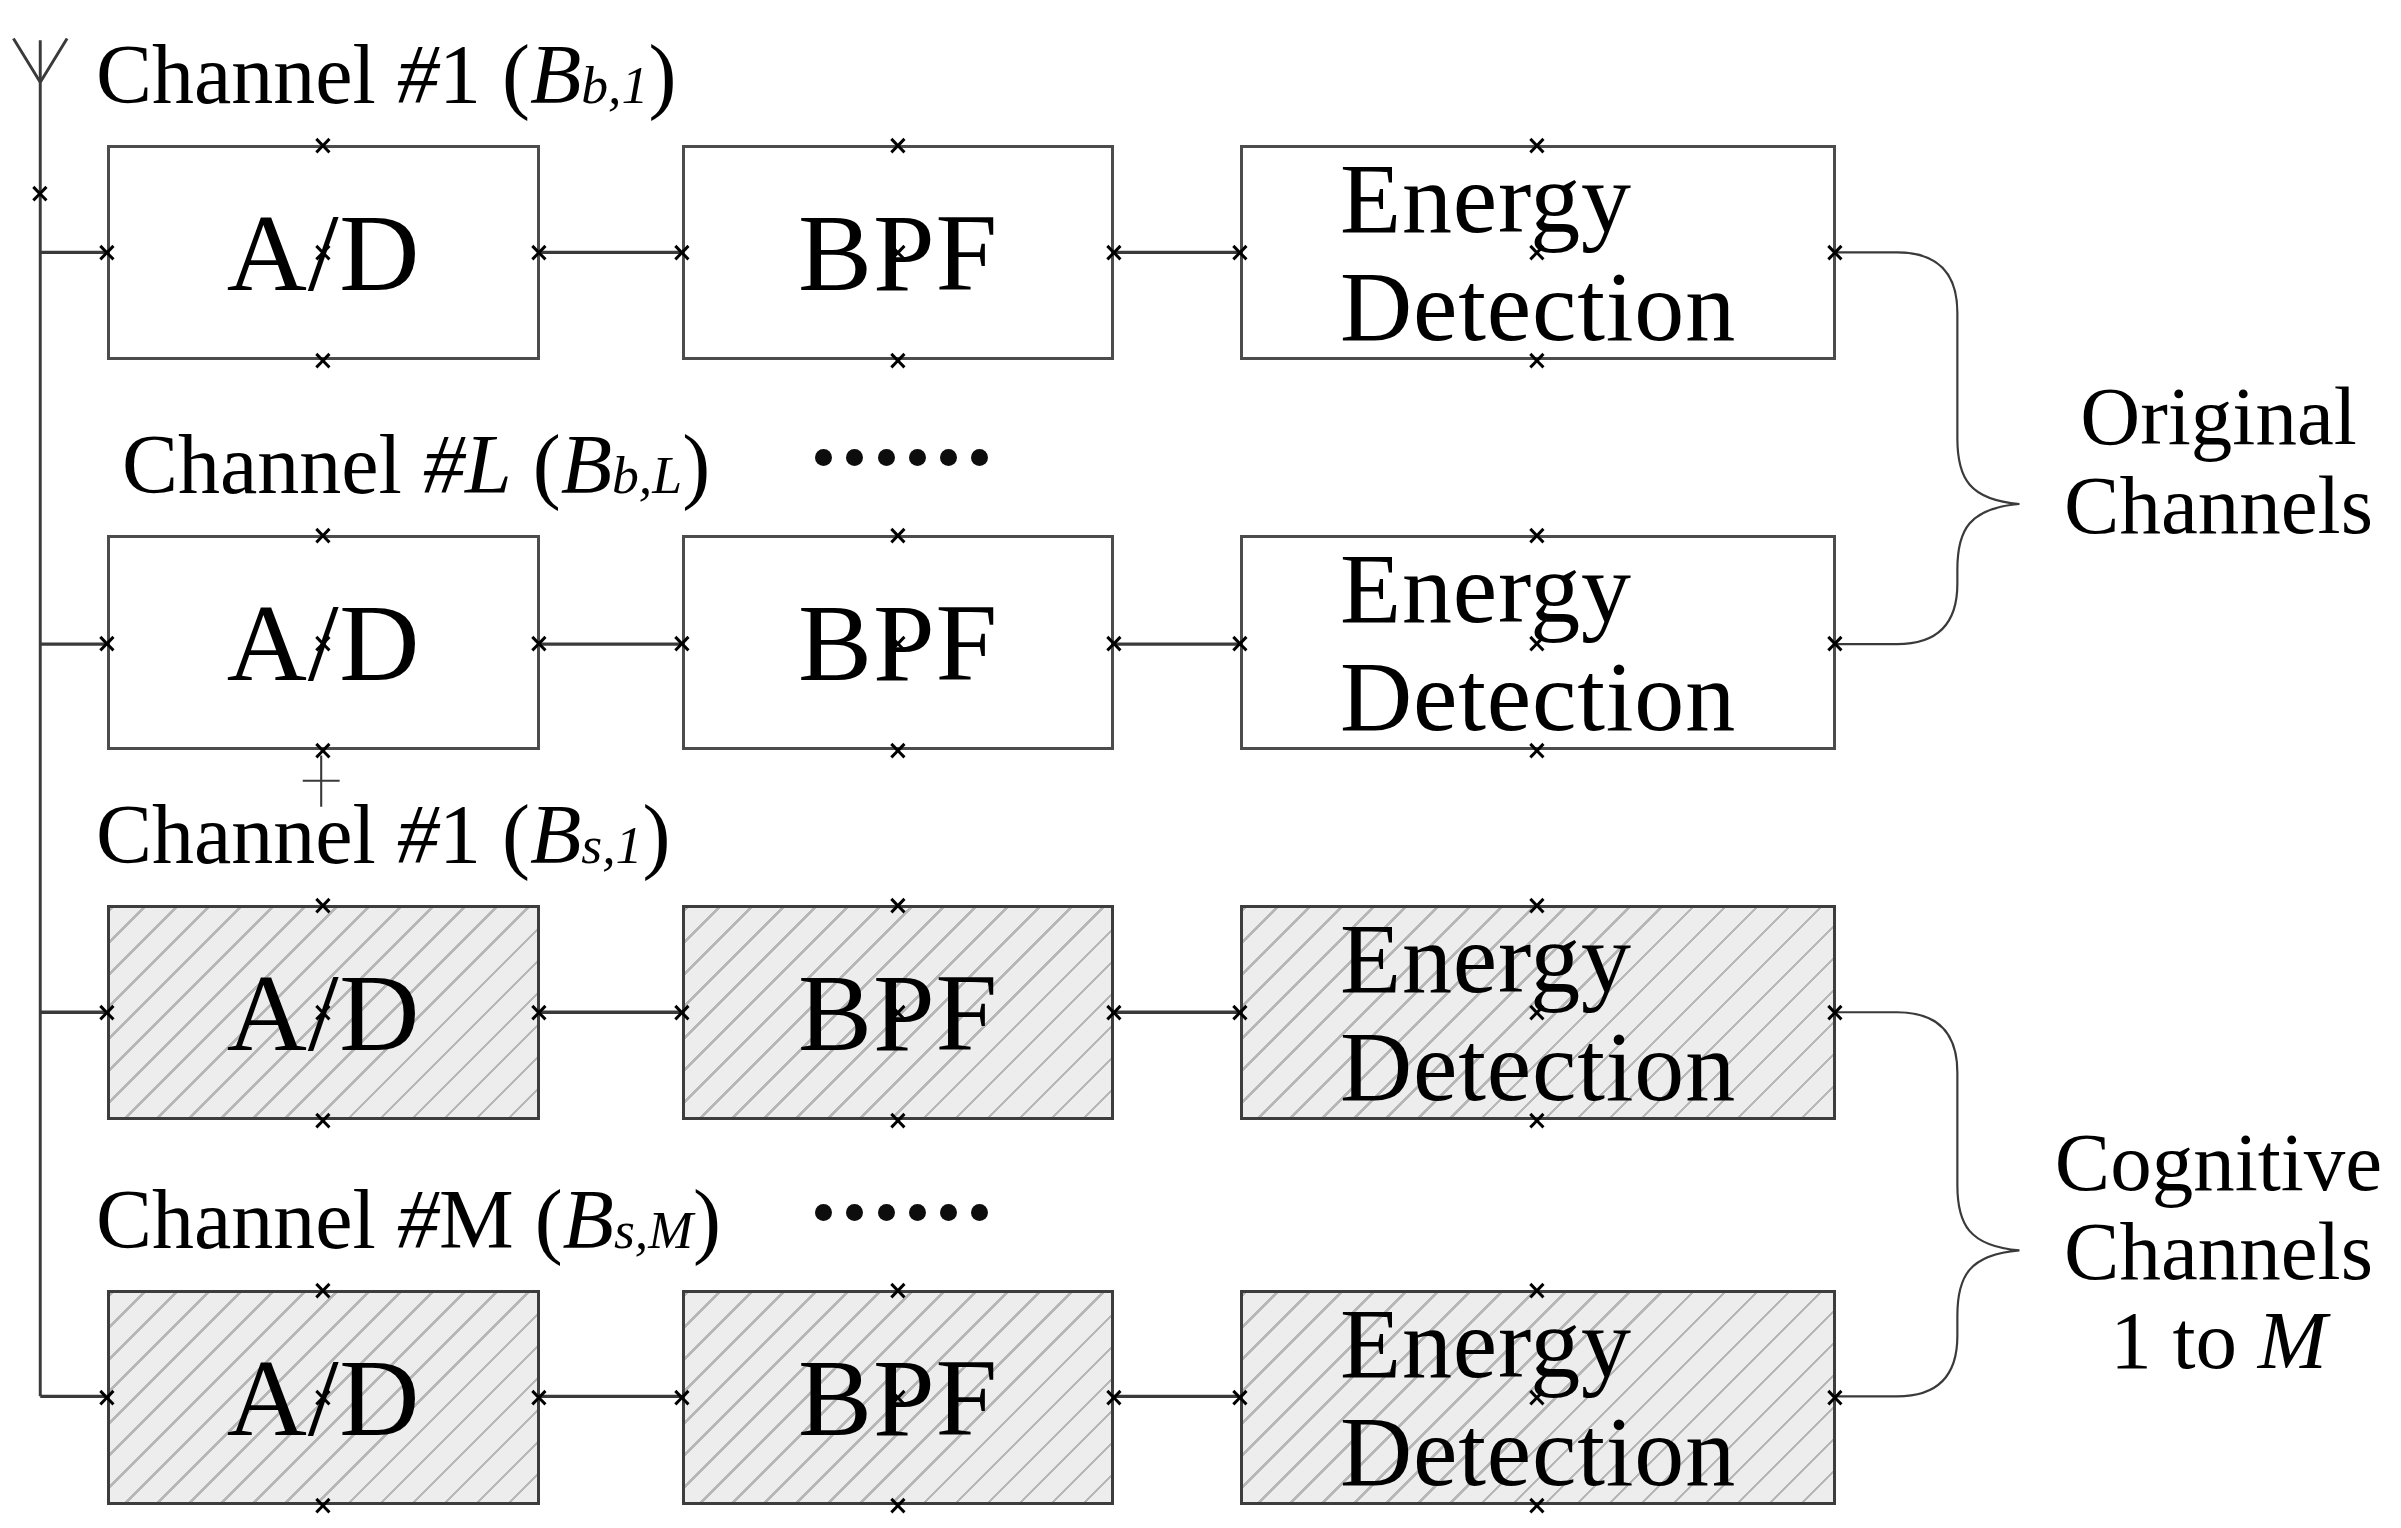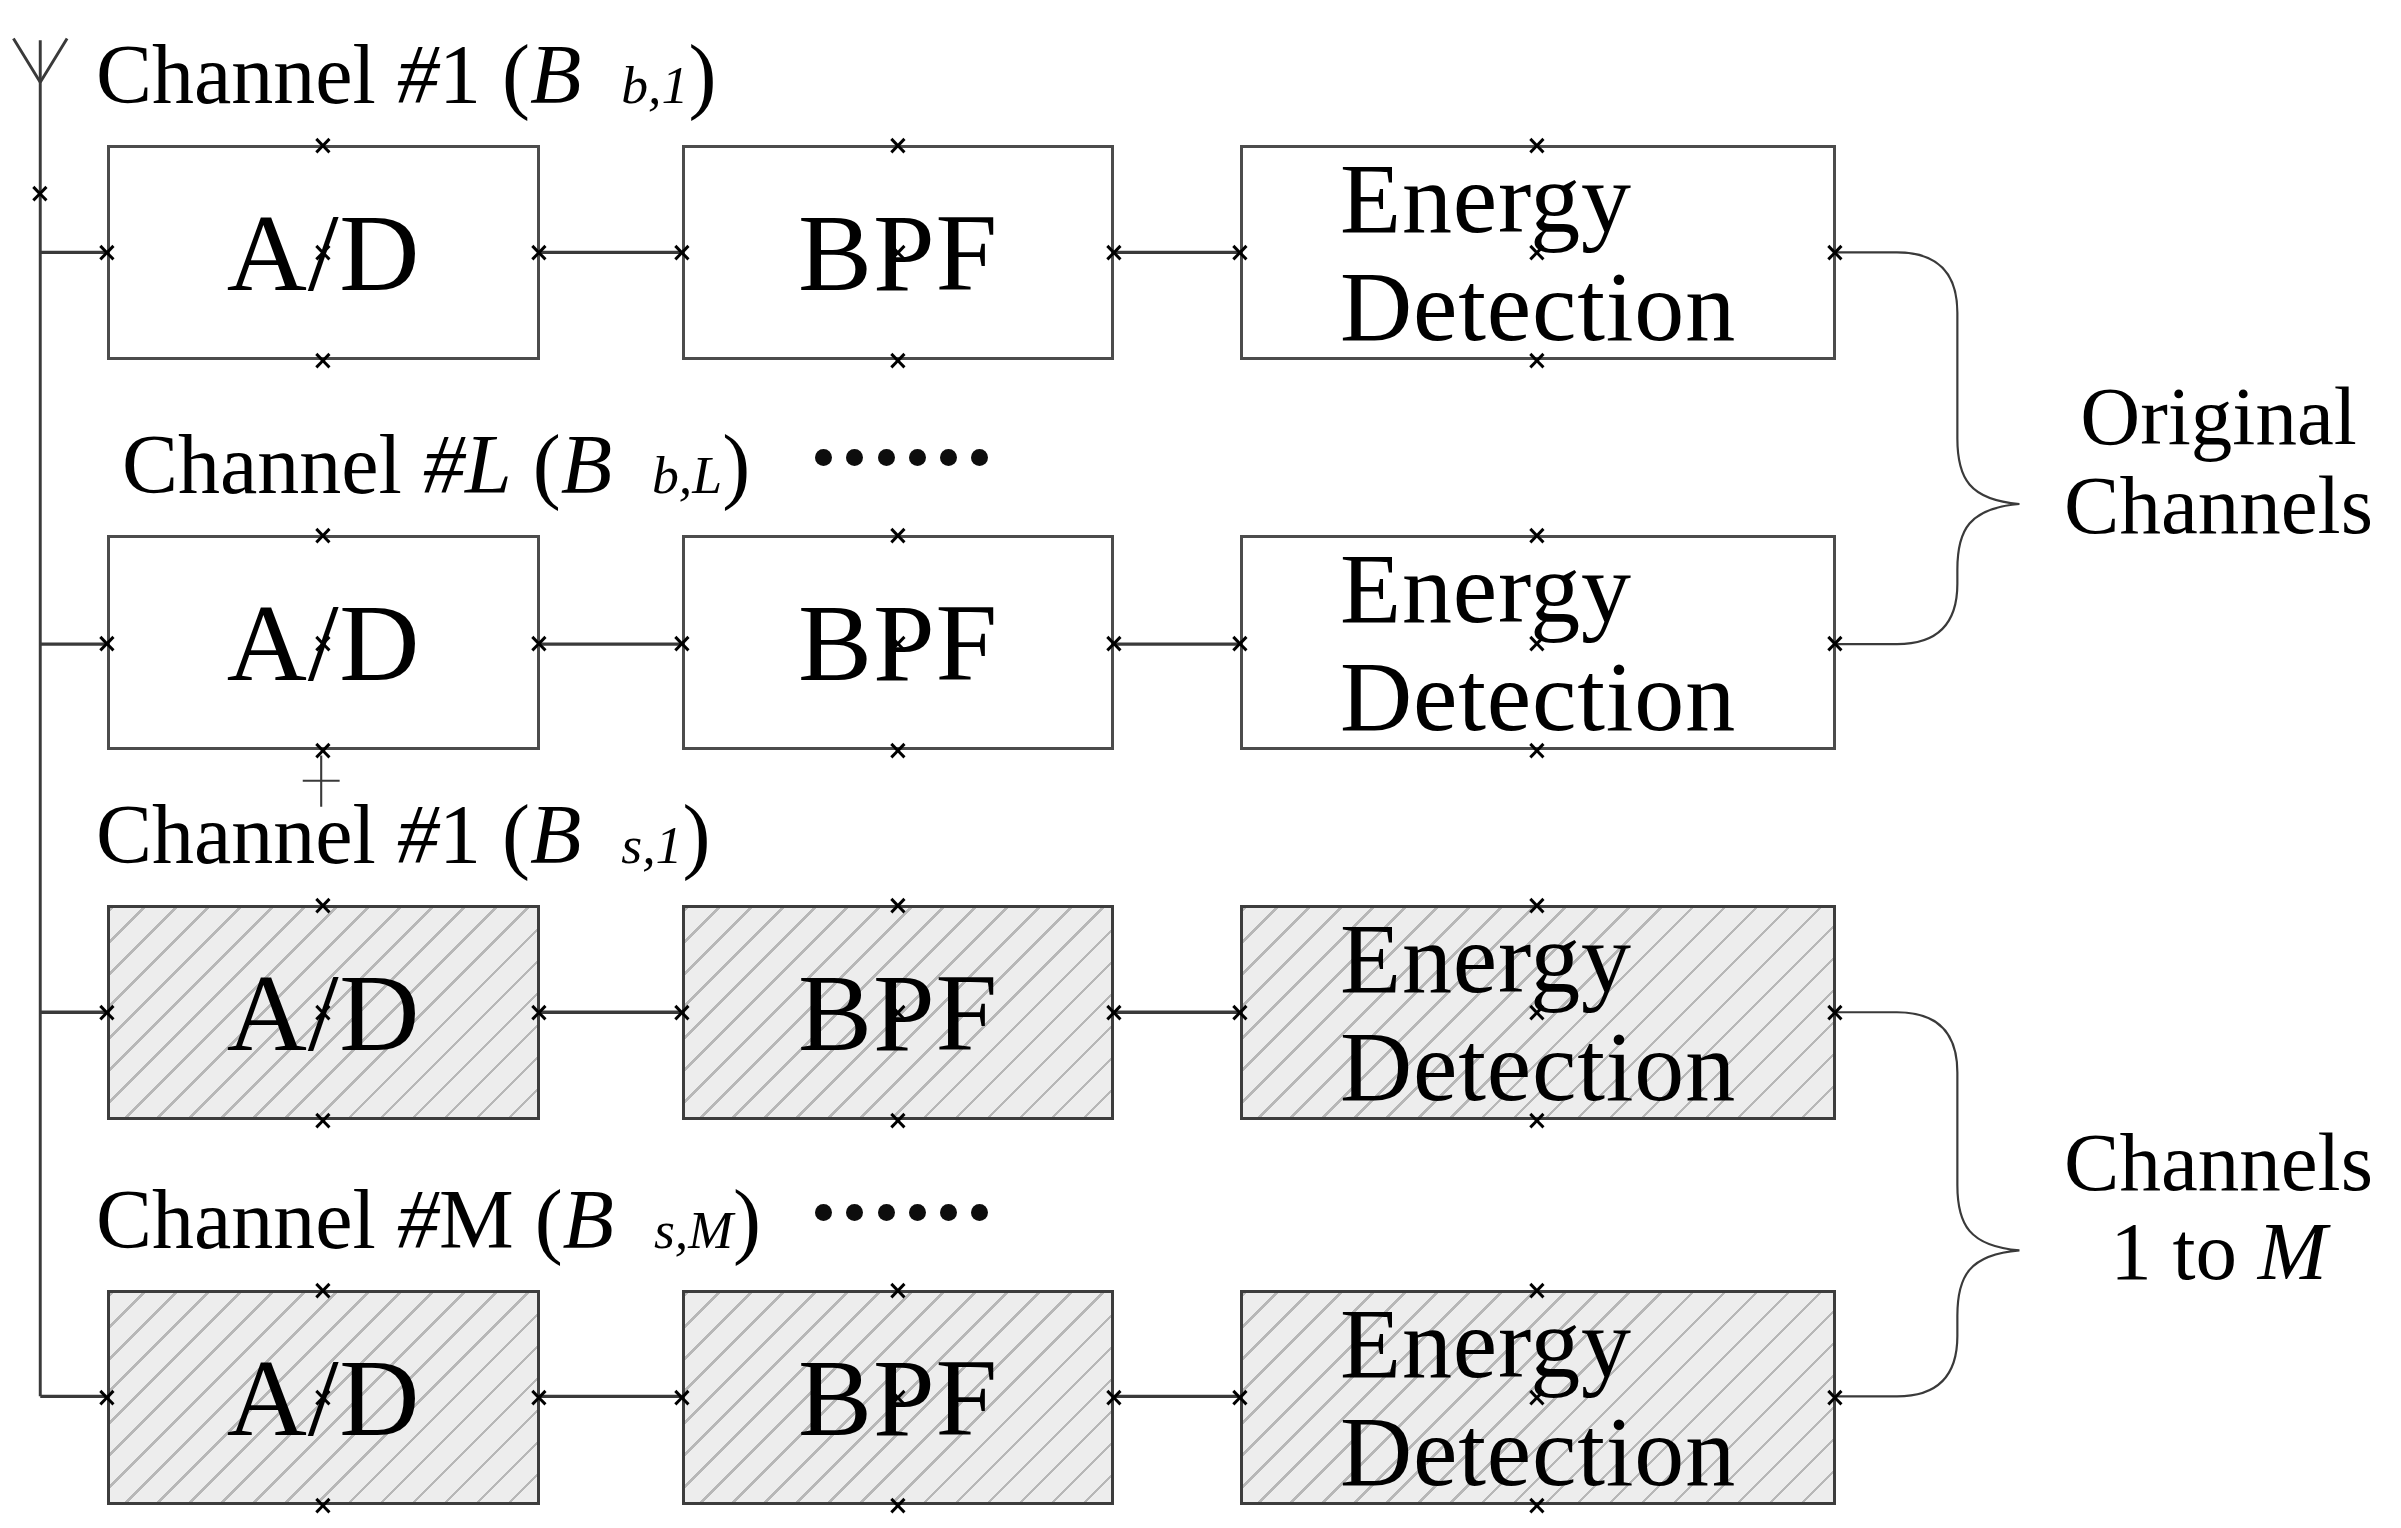--- a/index.html
+++ b/index.html
@@ -27,21 +27,21 @@
         transparent 2.5px, transparent 22.6px),
       var(--hatch-fill,#ededed);
     border-color:#3d3d3d;
   }
   .block .blabel{font-size:111px;line-height:1.0;letter-spacing:0.8px;}
   .block .blabel.two-line{font-size:100px;line-height:1.08;}
   .chan-label{
     position:absolute;
     font-size:84px;line-height:1.1;white-space:nowrap;
   }
-  .chan-label sub{font-size:64%;line-height:0;vertical-align:-28%;margin-left:40px;}
+  .chan-label sub{font-size:64%;line-height:0;vertical-align:-28%;}
   .group-label{
     position:absolute;width:361px;
     font-size:83px;line-height:89px;text-align:center;white-space:nowrap;
   }
   .xmark{
     position:absolute;
     font-family:"DejaVu Sans","Liberation Sans",sans-serif;
     font-size:26px;font-weight:700;line-height:1;color:#000;
     transform:translate(-50%,-50%);
     user-select:none;
@@ -213,18 +213,19 @@
         <span class="dot"></span>
       </div>
     </div>
 
   <div class="group-label" style="left:2038px;top:372px;">
     <div>Original</div>
     <div>Channels</div>
   </div>
 
   <div class="group-label" style="left:2038px;top:1118px;">
+    <div>Cognitive</div>
     <div>Channels</div>
     <div><span>1 to </span><i>M</i></div>
   </div>
 
 </div>
 
 
 </body></html>

